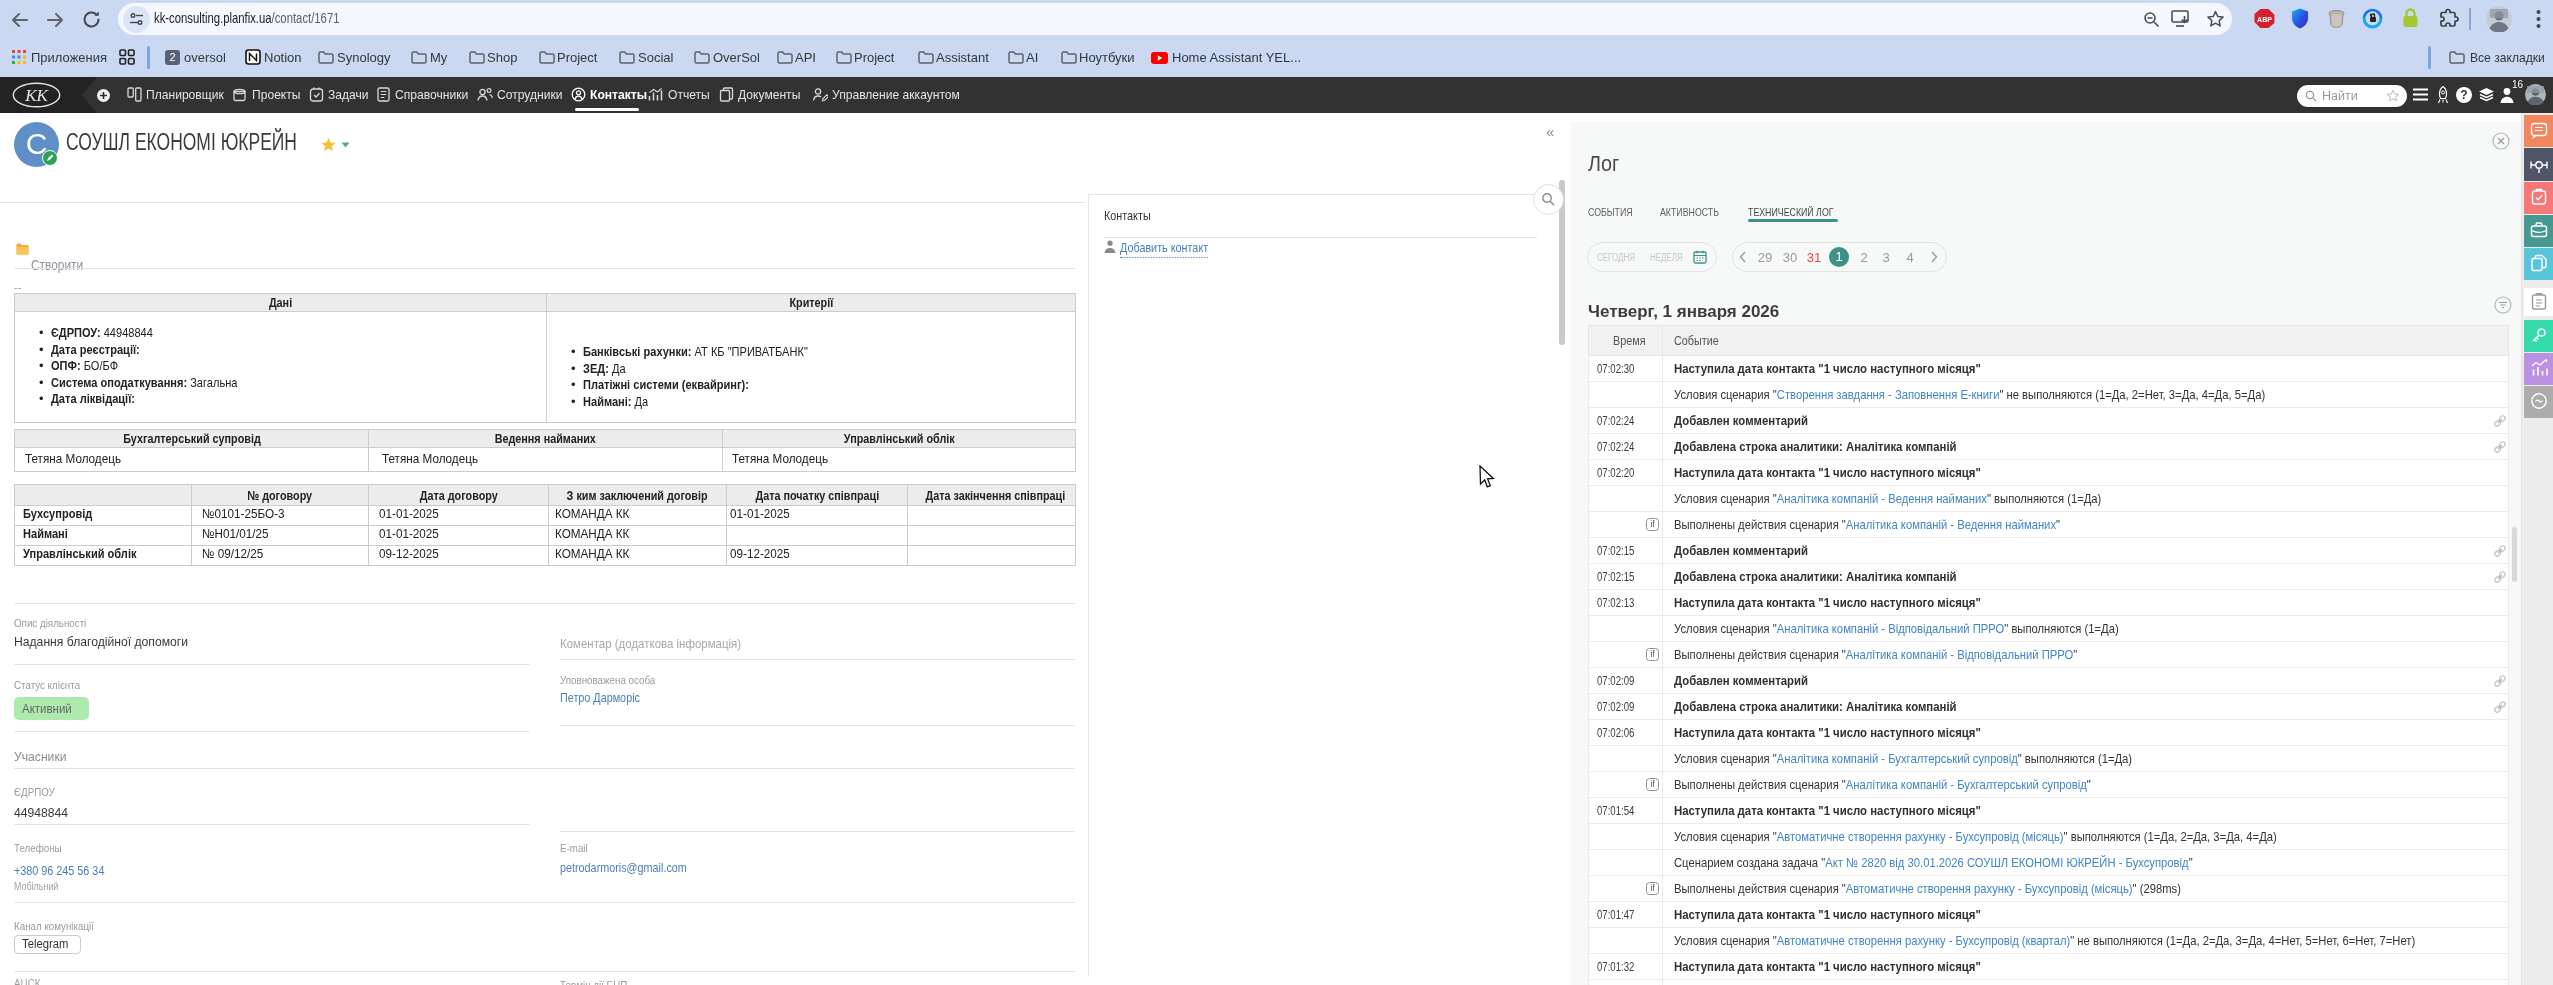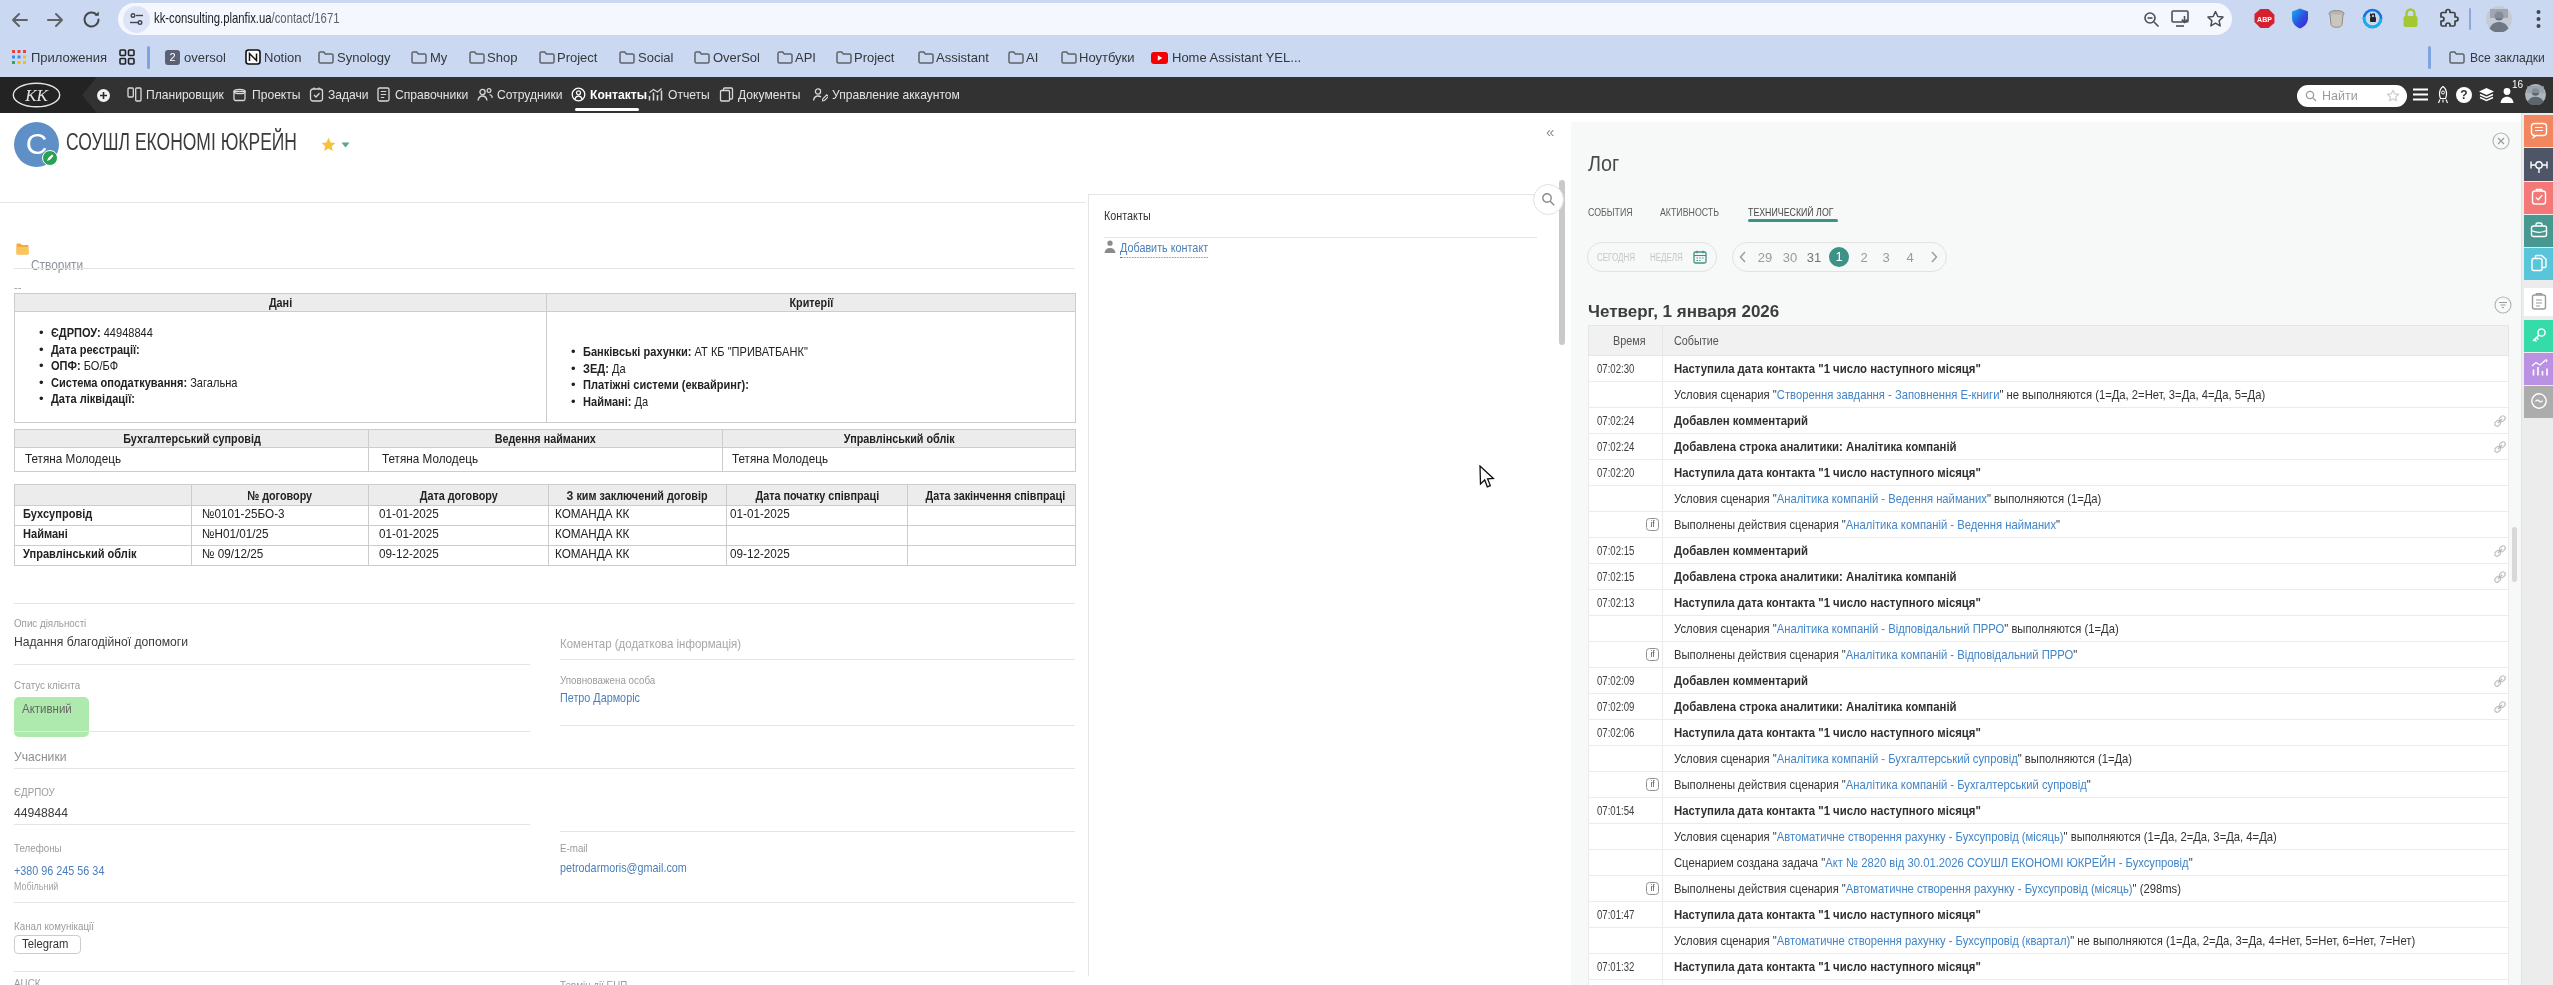--- a/index.html
+++ b/index.html
@@ -436,21 +436,21 @@
         </table>
 
       <div class="fline" style="left:14px;top:490px;width:1061px"></div>
       <div class="abs lbl" style="left:14px;top:504px">Опис діяльності</div>
       <div class="abs val" style="left:14px;top:521px">Надання благодійної допомоги</div>
       <div class="fline" style="left:14px;top:551px;width:516px"></div>
       <div class="abs" style="left:560px;top:523px;font-size:13.5px;color:#a8a8a8"><span class="k85">Коментар (додаткова інформація)</span></div>
       <div class="fline" style="left:560px;top:546px;width:515px"></div>
 
       <div class="abs lbl" style="left:14px;top:566px">Статус клієнта</div>
-      <div class="abs" style="left:14px;top:584px;height:40px;padding:0 8px;background:#aeeaae;border-radius:5px;font-size:13.5px;color:#666;line-height:23px"><span class="k85">Активний</span></div>
+      <div class="abs" style="left:14px;top:584px;height:23px;padding:0 8px;background:#aeeaae;border-radius:5px;font-size:13.5px;color:#666;line-height:23px"><span class="k85">Активний</span></div>
       <div class="fline" style="left:14px;top:618px;width:516px"></div>
       <div class="abs lbl" style="left:560px;top:561px">Уповноважена особа</div>
       <div class="abs lnk" style="left:560px;top:577px">Петро Дарморіс</div>
       <div class="fline" style="left:560px;top:612px;width:515px"></div>
 
       <div class="abs" style="left:14px;top:636px;font-size:13.5px;color:#8f8f8f"><span class="k9">Учасники</span></div>
       <div class="fline" style="left:14px;top:655px;width:1061px"></div>
 
       <div class="abs lbl" style="left:14px;top:673px">ЄДРПОУ</div>
       <div class="abs val" style="left:14px;top:692px">44948844</div>
@@ -511,21 +511,21 @@
           <path d="M4 0.8v2.4M10 0.8v2.4" stroke="#3c9285" stroke-width="1.3"></path>
           <path d="M3.5 8h1.5M6.2 8h1.5M9 8h1.5M3.5 10.5h1.5M6.2 10.5h1.5" stroke="#3c9285" stroke-width="1"></path>
         </svg>
 
       <div class="abs" style="left:161px;top:120px;width:215px;height:30px;border:1px solid #e2e2e2;border-radius:15px"></div>
       <svg class="abs" style="left:168px;top:129px" width="7" height="12" viewBox="0 0 7 12">
           <path d="M6 1L1.5 6 6 11" fill="none" stroke="#9a9a9a" stroke-width="1.4"></path>
         </svg>
       <div class="abs" style="left:186px;top:128px;width:16px;text-align:center;font-size:13px;color:#9a9a9a">29</div>
       <div class="abs" style="left:211px;top:128px;width:16px;text-align:center;font-size:13px;color:#9a9a9a">30</div>
-      <div class="abs" style="left:235px;top:128px;width:16px;text-align:center;font-size:13px;color:#737373">31</div>
+      <div class="abs" style="left:235px;top:128px;width:16px;text-align:center;font-size:13px;color:#ef4444">31</div>
       <div class="abs" style="left:258px;top:125px;width:20px;height:20px;border-radius:50%;background:#3c9285;color:#fff;font-size:13px;text-align:center;line-height:20px">1</div>
       <div class="abs" style="left:285px;top:128px;width:16px;text-align:center;font-size:13px;color:#9a9a9a">2</div>
       <div class="abs" style="left:307px;top:128px;width:16px;text-align:center;font-size:13px;color:#9a9a9a">3</div>
       <div class="abs" style="left:331px;top:128px;width:16px;text-align:center;font-size:13px;color:#9a9a9a">4</div>
       <svg class="abs" style="left:360px;top:129px" width="7" height="12" viewBox="0 0 7 12">
           <path d="M1 1l4.5 5L1 11" fill="none" stroke="#9a9a9a" stroke-width="1.4"></path>
         </svg>
 
       <div class="abs" style="left:17px;top:180px;font-size:17px;font-weight:bold;color:#3d3d3d">Четверг, 1 января 2026</div>
       <svg class="abs" style="left:923px;top:174px" width="18" height="18" viewBox="0 0 18 18">

